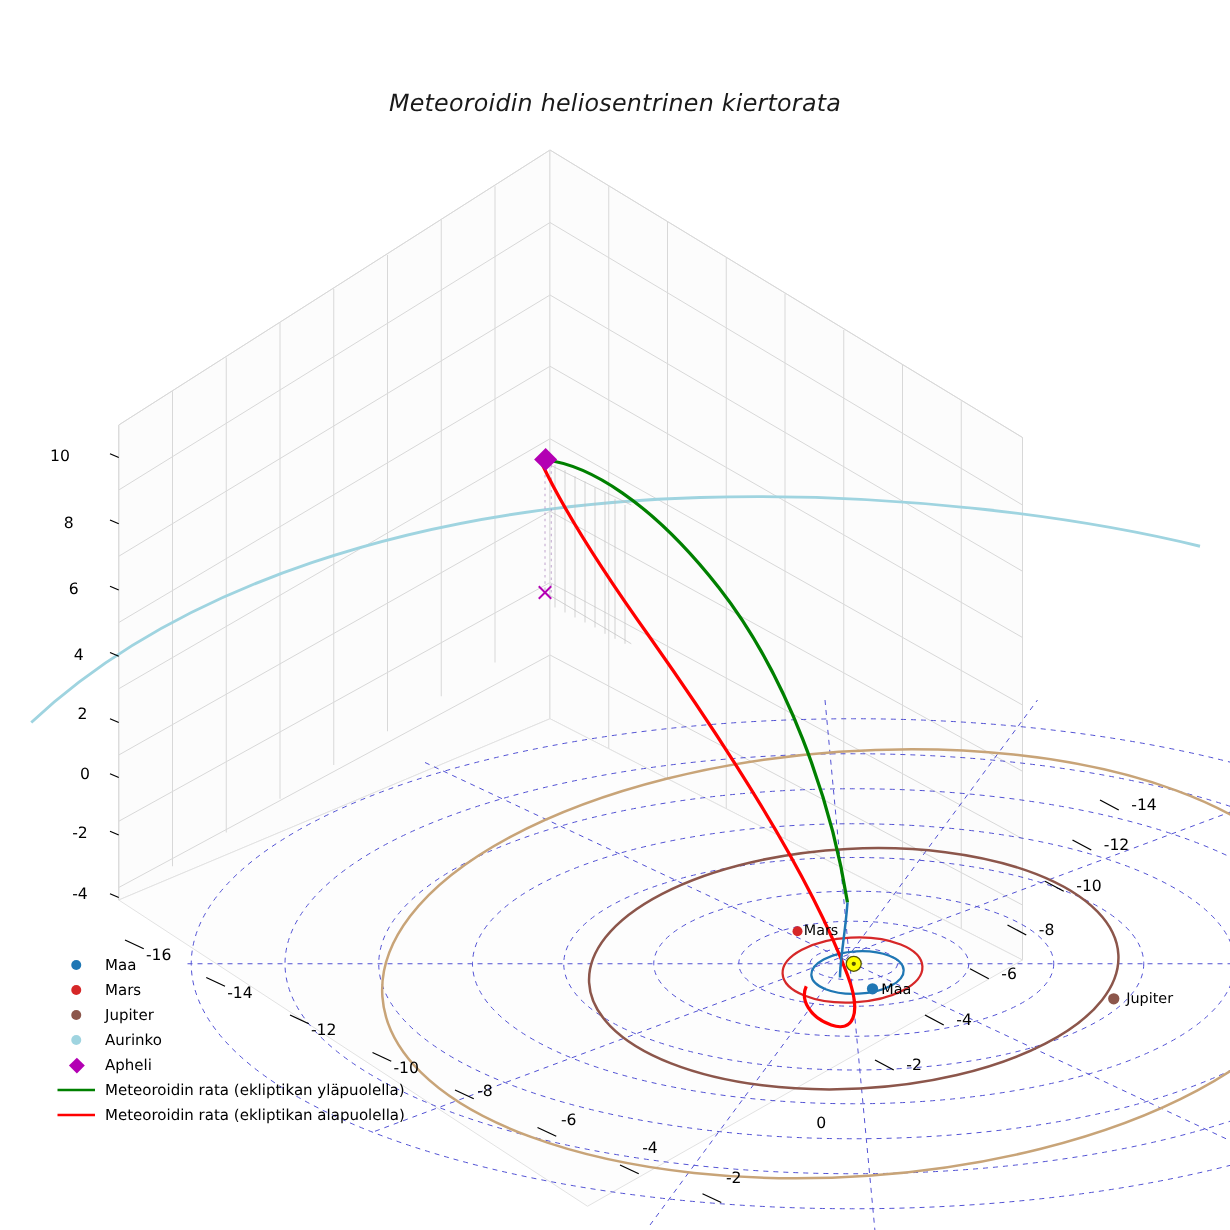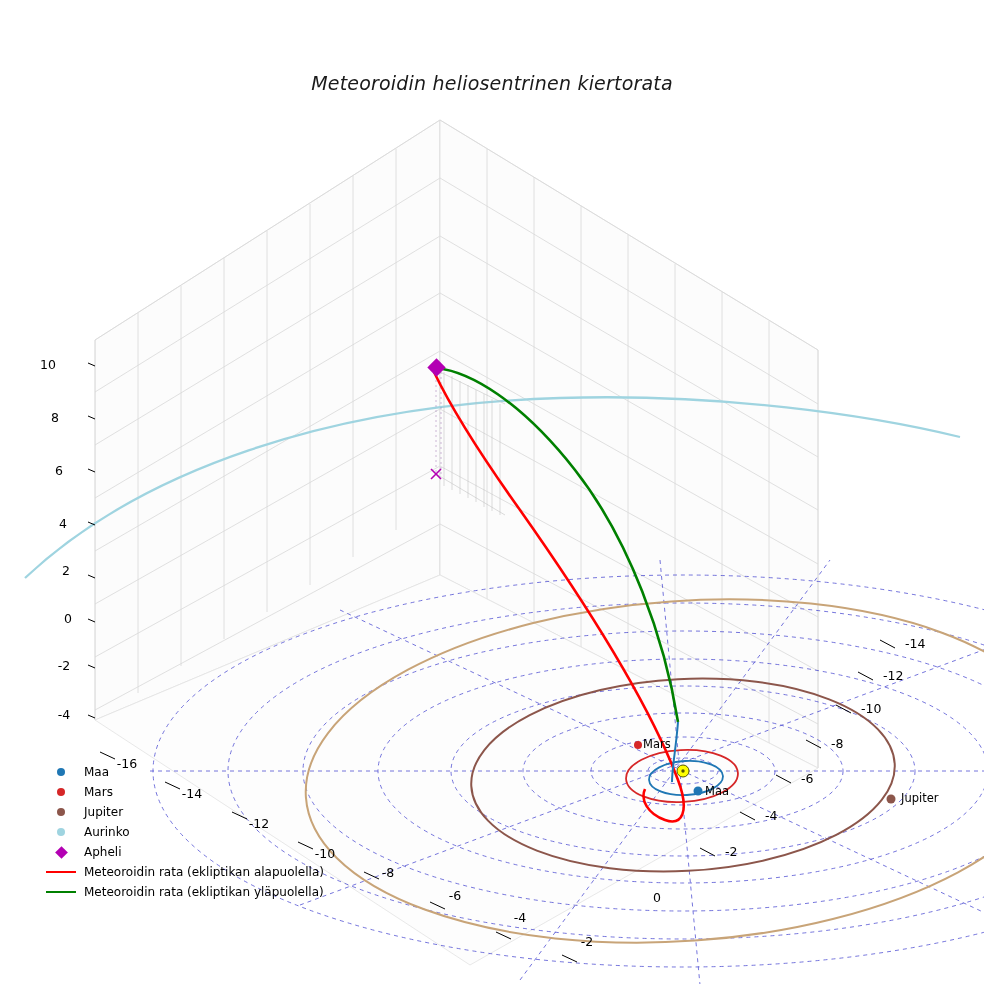--- a/index.html
+++ b/index.html
@@ -337,27 +337,27 @@
 
     <div class="legend-row">
       <span class="legend-mark">
           <span class="diamond" style="background:#b300b3"></span>
         </span>
       <span class="legend-text">Apheli</span>
     </div>
 
     <div class="legend-row">
       <span class="legend-mark">
+          <span class="line-mark" style="border-top-color:#008000"></span>
+        </span>
+      <span class="legend-text">Meteoroidin rata (ekliptikan yläpuolella)</span>
+    </div>
+
+    <div class="legend-row">
+      <span class="legend-mark">
           <span class="line-mark" style="border-top-color:#ff0000"></span>
         </span>
       <span class="legend-text">Meteoroidin rata (ekliptikan alapuolella)</span>
     </div>
 
-    <div class="legend-row">
-      <span class="legend-mark">
-          <span class="line-mark" style="border-top-color:#008000"></span>
-        </span>
-      <span class="legend-text">Meteoroidin rata (ekliptikan yläpuolella)</span>
-    </div>
-
   </div>
 
 </div>
 
 </body></html>

